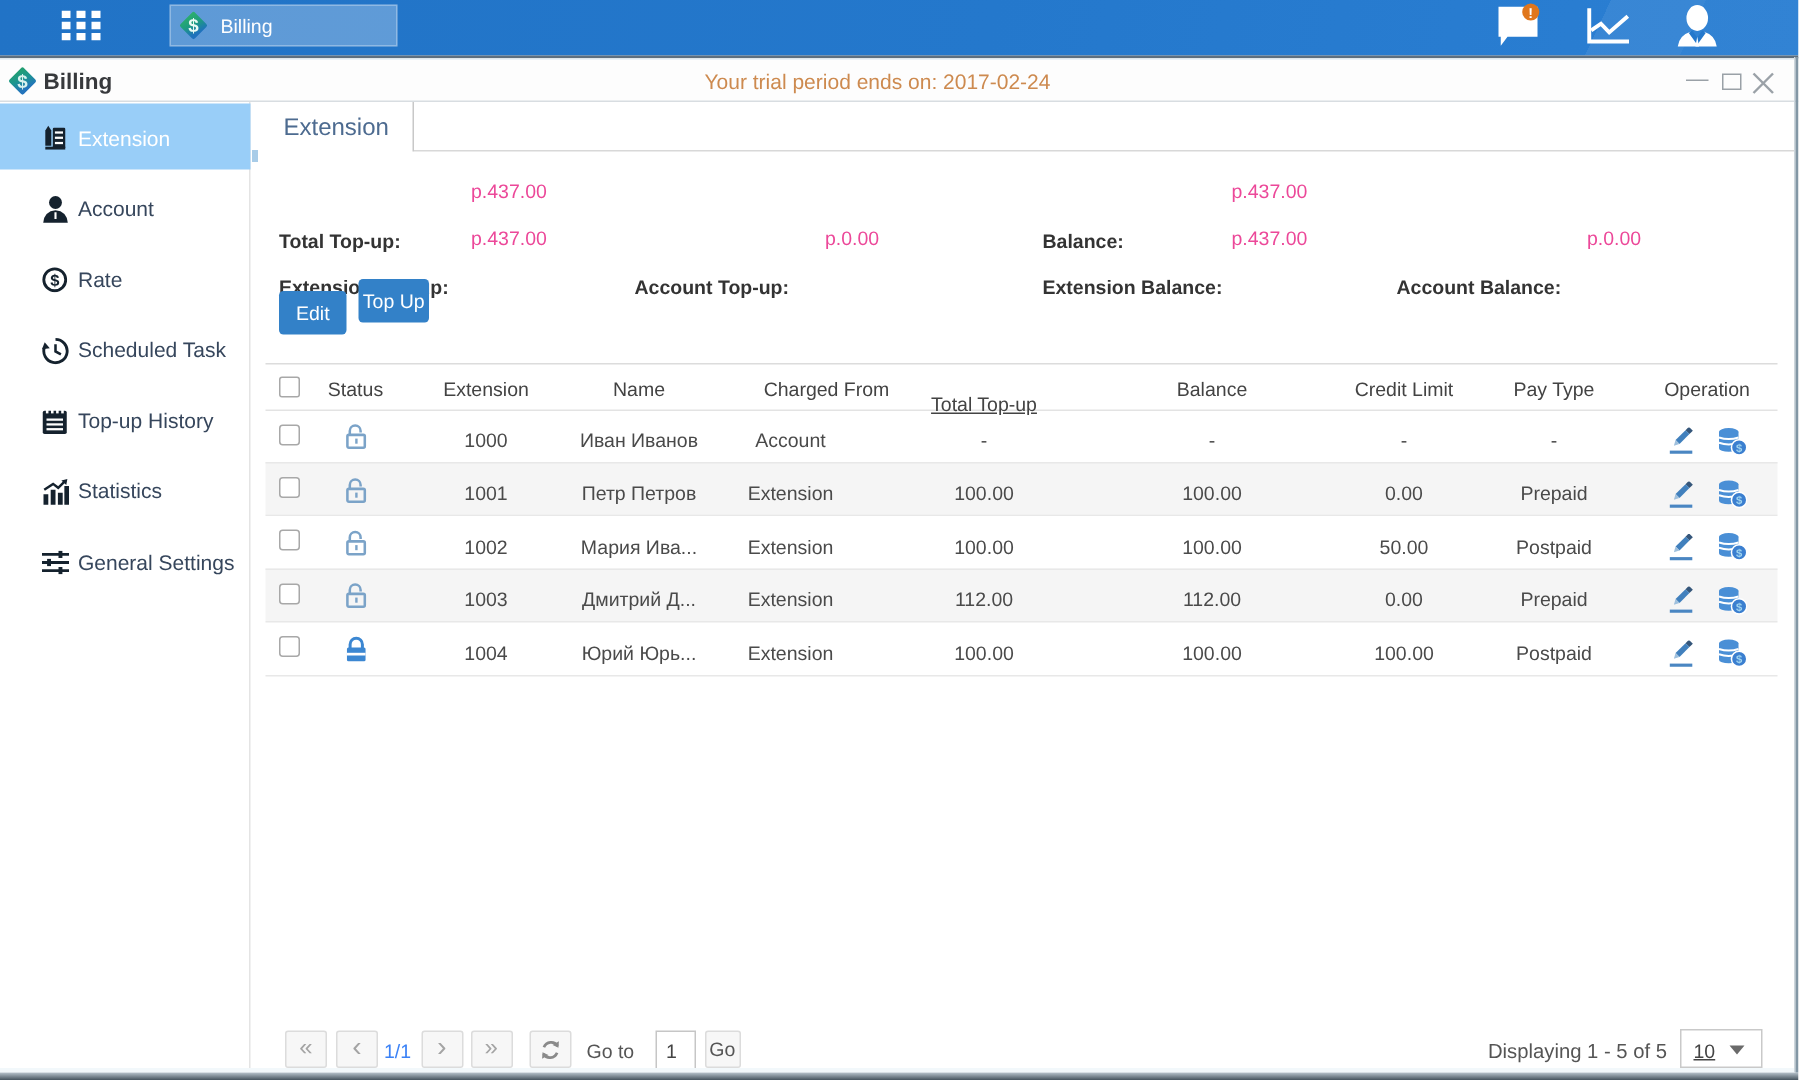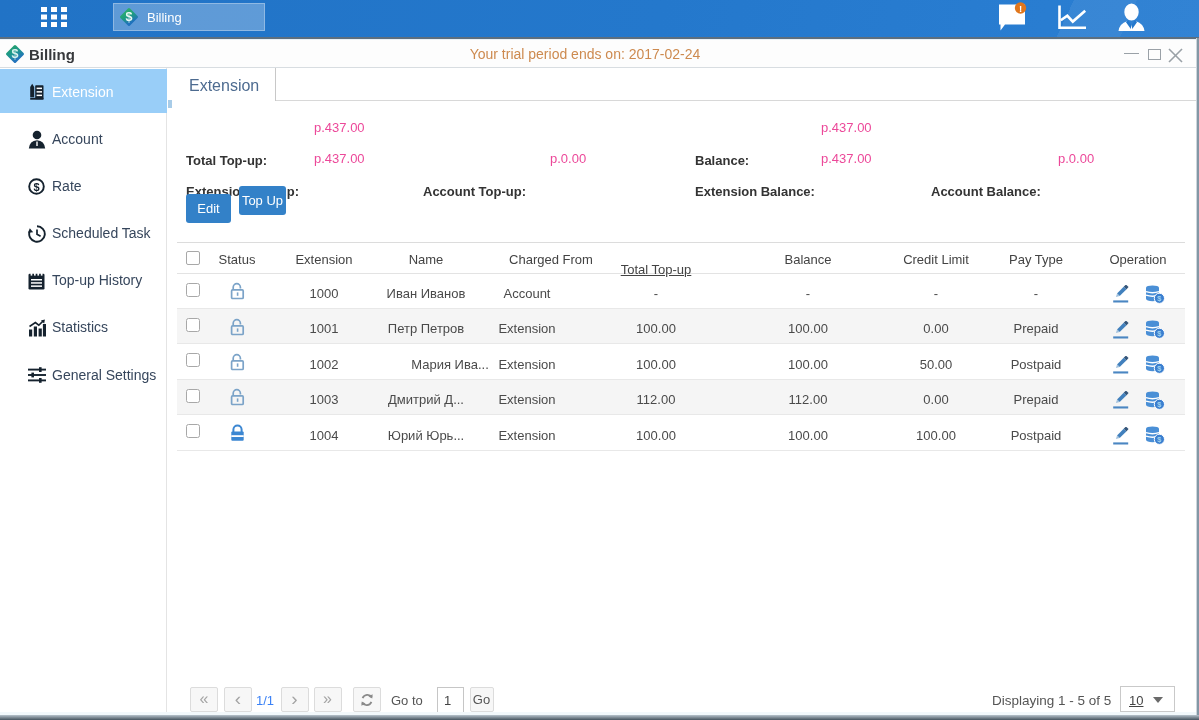--- a/index.html
+++ b/index.html
@@ -282,21 +282,21 @@
         <circle cx="14.4" cy="13.3" r="5.1" fill="#3b7fd0" stroke="#ffffff" stroke-width="1"></circle>
         <text x="14.4" y="16.2" font-size="7.5" font-weight="bold" text-anchor="middle" fill="#9fd4ef" font-family="Liberation Sans">$</text>
       </svg></div>
     <div class="abs" style="left:185.5px;top:353.4px;width:14px;height:14px;border:1px solid #a8a8a8;border-radius:2.5px;background:#fff;"></div>
     <div class="abs" style="left:230px;top:352.9px;"><svg width="15" height="18" viewBox="0 0 15 18">
         <path d="M3.2 8 V5.3 A3.6 3.6 0 0 1 10.4 5.3 V6.4" fill="none" stroke="#7ba3c8" stroke-width="1.7"></path>
         <rect x="1.6" y="7.9" width="11.6" height="8.6" rx="1" fill="none" stroke="#7ba3c8" stroke-width="1.7"></rect>
         <rect x="6.8" y="10.4" width="1.6" height="3.4" fill="#7ba3c8"></rect>
       </svg></div>
     <div class="cell ctr" style="left:324px;top:357.7px;">1002</div>
-    <div class="cell ctr" style="left:426px;top:357.7px;margin-left:24px;">Мария Ива...</div>
+    <div class="cell ctr" style="left:426px;top:357.7px;">Мария Ива...</div>
     <div class="cell ctr" style="left:527px;top:357.7px;">Extension</div>
     <div class="cell ctr" style="left:656px;top:357.7px;">100.00</div>
     <div class="cell ctr" style="left:808px;top:357.7px;">100.00</div>
     <div class="cell ctr" style="left:936px;top:357.7px;">50.00</div>
     <div class="cell ctr" style="left:1036px;top:357.7px;">Postpaid</div>
     <div class="abs" style="left:1112px;top:355.9px;"><svg width="18" height="18" viewBox="0 0 18 18">
         <g transform="rotate(45 9 7)">
           <rect x="7.2" y="-1.8" width="3.7" height="3.2" fill="#35567a"></rect>
           <rect x="7.2" y="1.4" width="3.7" height="9.4" fill="#4180bd"></rect>
           <path d="M7.2 10.8 L9 14.2 L10.9 10.8 Z" fill="#9fc0dd"></path>

